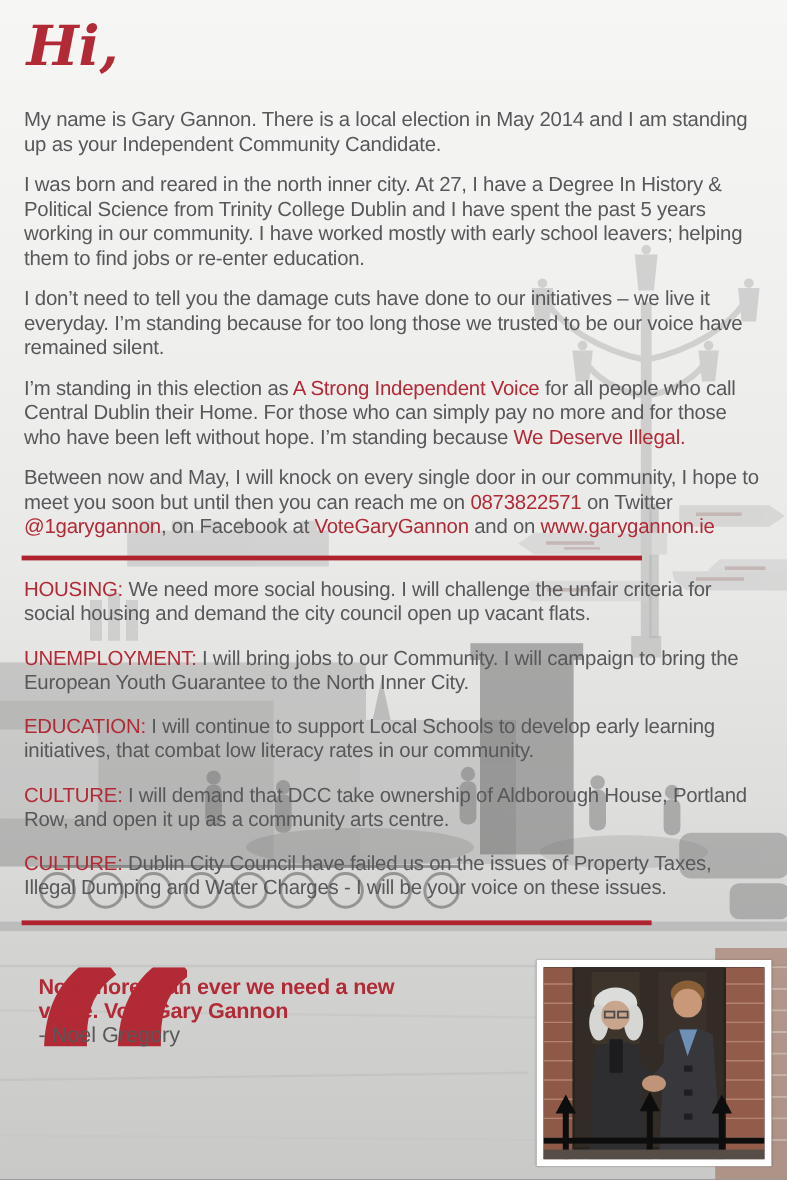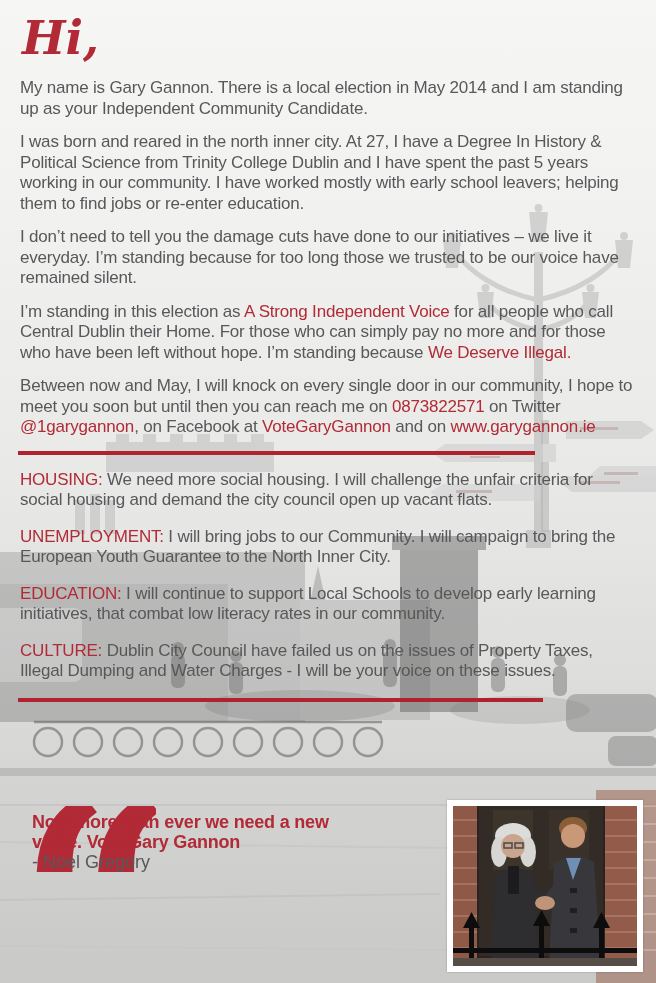--- a/index.html
+++ b/index.html
@@ -6,21 +6,21 @@
   html,body { background:#888; }
   .page {
     position:relative; width:656px; height:983px; overflow:hidden; margin:0 auto;
     background:linear-gradient(180deg,#f6f6f5 0%,#f1f1f0 22%,#e9e9e8 48%,#dededd 68%,#d2d2d1 82%,#c9c9c8 100%);
     font-family:"Liberation Sans", sans-serif;
   }
   .bg { position:absolute; left:0; top:0; }
   .content { position:absolute; left:20px; top:10px; width:618px; }
   .greeting {
     font-family:"DejaVu Serif", serif; font-style:italic; font-weight:700;
-    font-size:46px; line-height:56px; color:#b22a35; margin:0 0 12px 2px;
+    font-size:46px; line-height:56px; color:#b22a35; margin:0 0 24px 2px;
   }
   .para {
     font-size:17px; line-height:20.5px; letter-spacing:-0.2px;
     color:#57585a; margin-bottom:13px;
   }
   .accent { color:#b22a35; font-weight:400; }
   .divider { height:4px; background:#b0222e; width:517px; margin:6px 0 15px -2px; }
   .divider.second { width:525px; margin-top:10px; margin-bottom:0; }
   .policy { margin-bottom:16px; }
   .policy .label { color:#b22a35; font-weight:400; }
@@ -168,20 +168,21 @@
 
     <p class="para"><span>I’m standing in this election as </span><span class="accent">A Strong Independent Voice</span><span> for all people who call Central Dublin their Home. For those who can simply pay no more and for those who have been left without hope.  I’m standing because </span><span class="accent">We Deserve Illegal.</span></p>
 
     <p class="para"><span>Between now and May, I will knock on every single door in our community, I hope to meet you soon but until then you can reach me on </span><span class="accent">0873822571</span><span> on Twitter </span><span class="accent">@1garygannon</span><span>, on Facebook at </span><span class="accent">VoteGaryGannon</span><span> and on </span><span class="accent">www.garygannon.ie</span></p>
 
     <div class="divider"></div>
 
     <p class="para policy"><span class="label">HOUSING:</span><span> We need more social housing. I will challenge the unfair criteria for social housing and demand the city council open up vacant flats.</span></p>
     <p class="para policy"><span class="label">UNEMPLOYMENT:</span><span> I will bring jobs to our Community. I will campaign to bring the European Youth Guarantee to the North Inner City.</span></p>
     <p class="para policy"><span class="label">EDUCATION:</span><span> I will continue to support Local Schools to develop early learning initiatives, that combat low literacy rates in our community.</span></p>
+    <p class="para policy"><span class="label">CULTURE:</span><span> I will demand that DCC take ownership of Aldborough House, Portland Row, and open it up as a community arts centre.</span></p>
     <p class="para policy"><span class="label">CULTURE:</span><span> Dublin City Council have failed us on the issues of Property Taxes, Illegal Dumping and Water Charges - I will be your voice on these issues.</span></p>
 
     <div class="divider second"></div>
   </div>
 
   <div class="quote-mark">
     <svg width="132" height="102" viewBox="0 0 132 102">
       <text x="-6" y="190" font-family="DejaVu Serif, serif" font-weight="bold" font-size="272" fill="#b22a35">“</text>
     </svg>
   </div>

